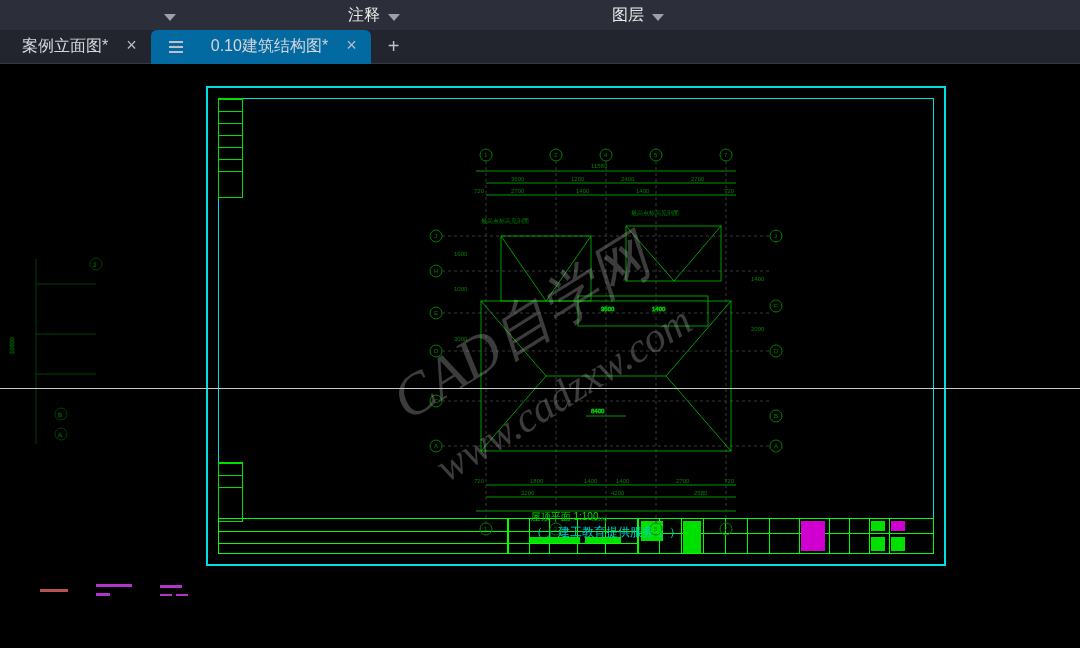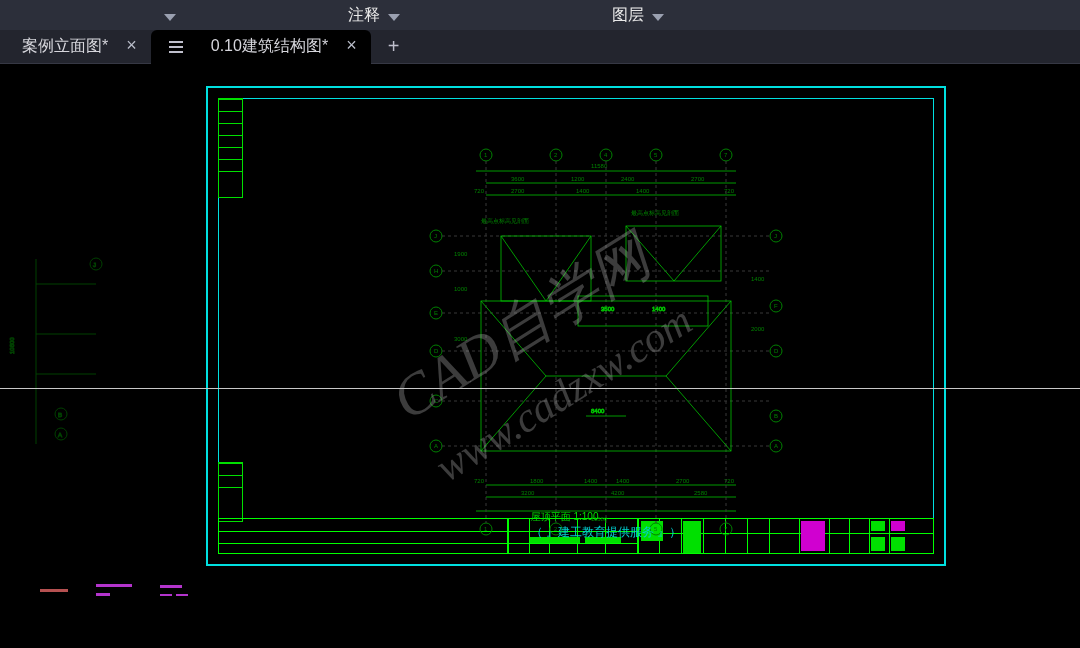--- a/index.html
+++ b/index.html
@@ -47,21 +47,21 @@
     display: flex;
     align-items: center;
     padding: 4px 14px 4px 18px;
     color: #d6d6dc;
     font-size: 16px;
     position: relative;
     height: 34px;
     border-radius: 6px 6px 0 0;
   }
   .tab.active {
-    background: #000000;
+    background: #0369a1;
     justify-content: flex-end;
   }
   .tab .x {
     margin-left: 18px;
     color: #b8bcc8;
     font-size: 18px;
     position: relative;
     top: -1px;
   }
   .tab .ham {

